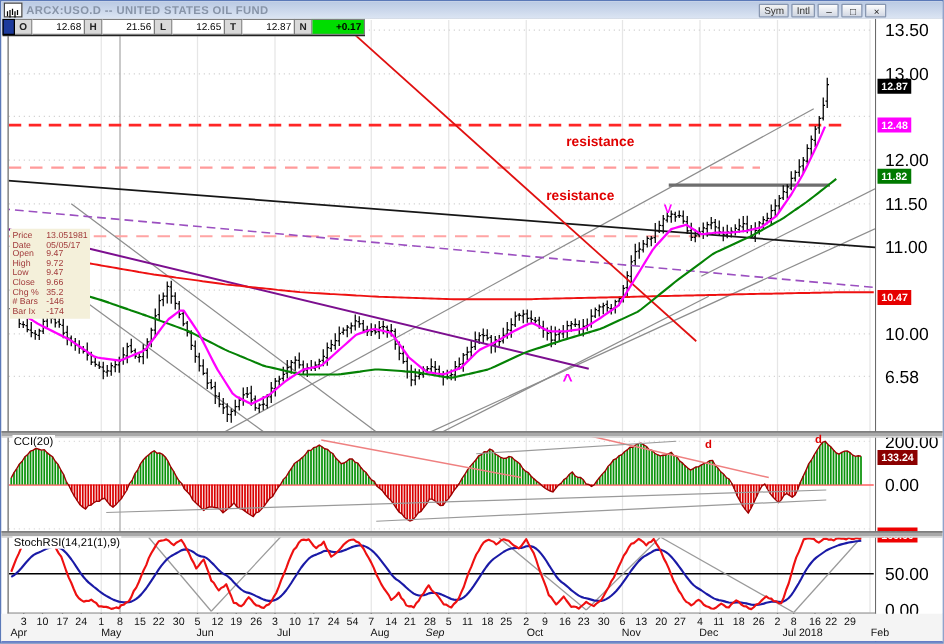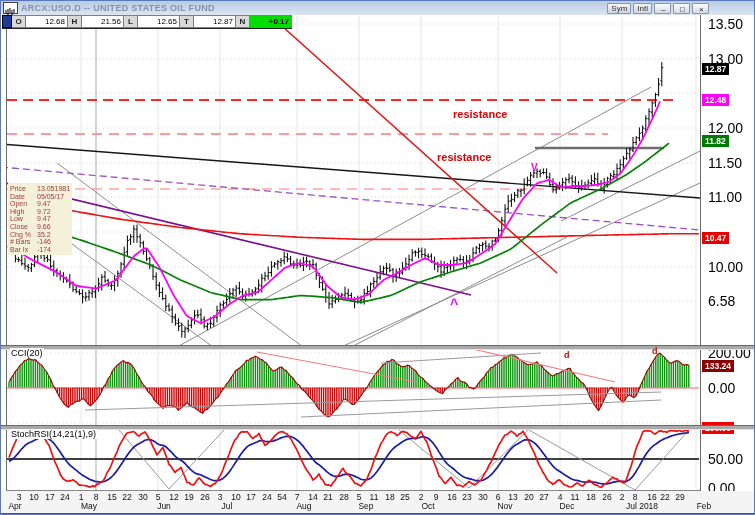--- a/index.html
+++ b/index.html
@@ -585,21 +585,21 @@
       <span class="xtick" style="left: 621px;">2</span>
       <span class="xtick" style="left: 634px;">8</span>
       <span class="xtick" style="left: 651px;">16</span>
       <span class="xtick" style="left: 664px;">22</span>
       <span class="xtick" style="left: 679px;">29</span>
       <span class="xmonth" style="left: 14px;">Apr</span>
       <span class="xmonth" style="left: 88px;">May</span>
       <span class="xmonth" style="left: 163px;">Jun</span>
       <span class="xmonth" style="left: 226px;">Jul</span>
       <span class="xmonth" style="left: 303px;">Aug</span>
-      <span class="xmonth" style="left: 365px;">Sep</span>
+      <span class="xmonth" style="left: 347px; font-style: italic;">Sep</span>
       <span class="xmonth" style="left: 427px;">Oct</span>
       <span class="xmonth" style="left: 504px; text-align: center;">Nov</span>
       <span class="xmonth" style="left: 566px;">Dec</span>
       <span class="xmonth" style="left: 641px;">Jul 2018</span>
       <span class="xmonth" style="left: 703px;">Feb</span>
     </div>
 
   <div class="splitter" style="top:344px"></div>
   <div class="splitter" style="top:424px"></div>
 

